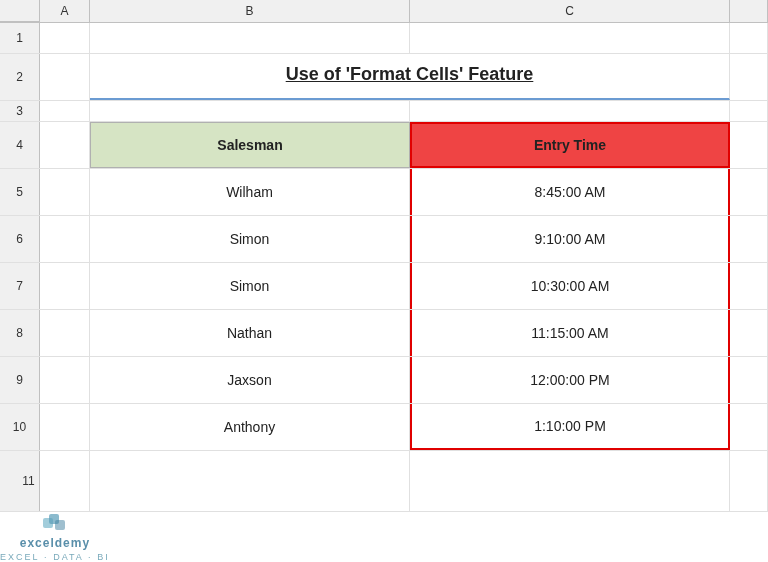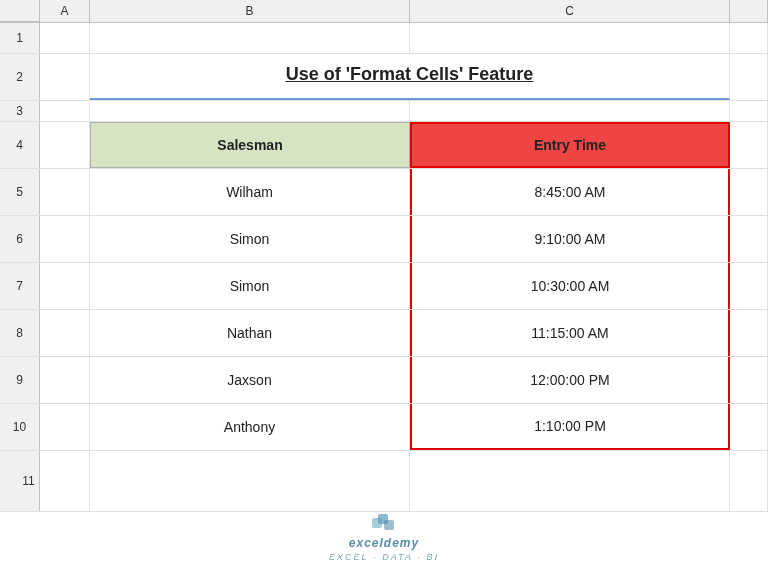--- a/index.html
+++ b/index.html
@@ -173,25 +173,23 @@
     }
 
     .row-4 .cell-c-data {
       border-top: 2px solid #e00000;
     }
 
     
     .watermark-row {
       display: flex;
       align-items: center;
-      justify-content: center;
       height: 50px;
       color: #aac0d0;
       font-size: 11px;
-      font-style: italic;
     }
 
     .watermark-content {
       display: flex;
       flex-direction: column;
       align-items: center;
       justify-content: center;
       gap: 2px;
     }
 

